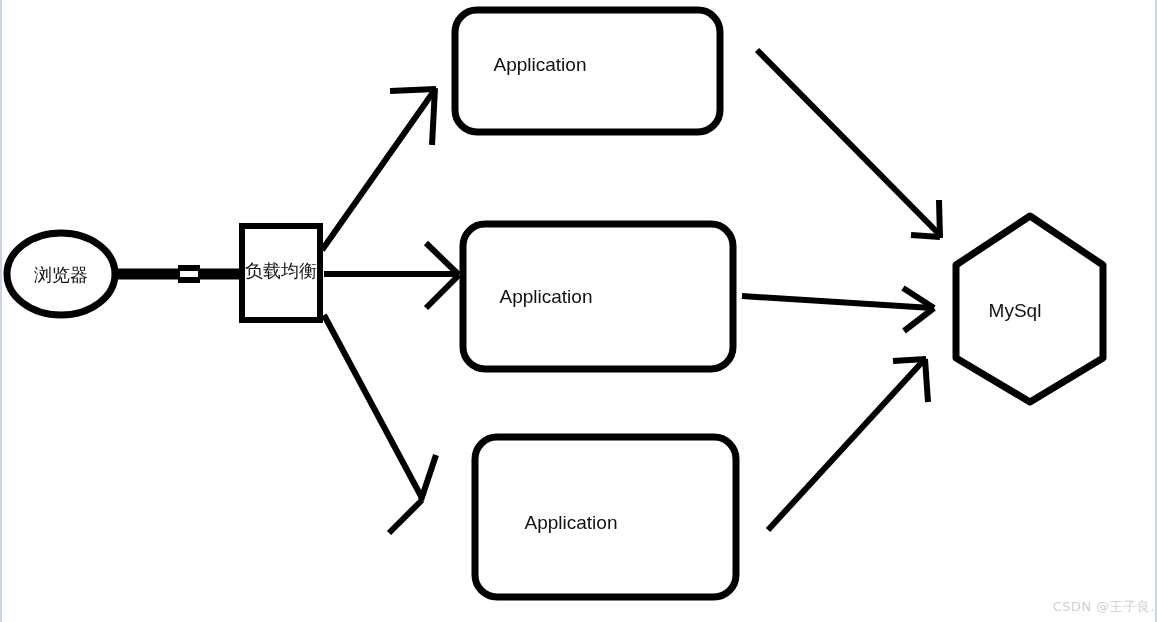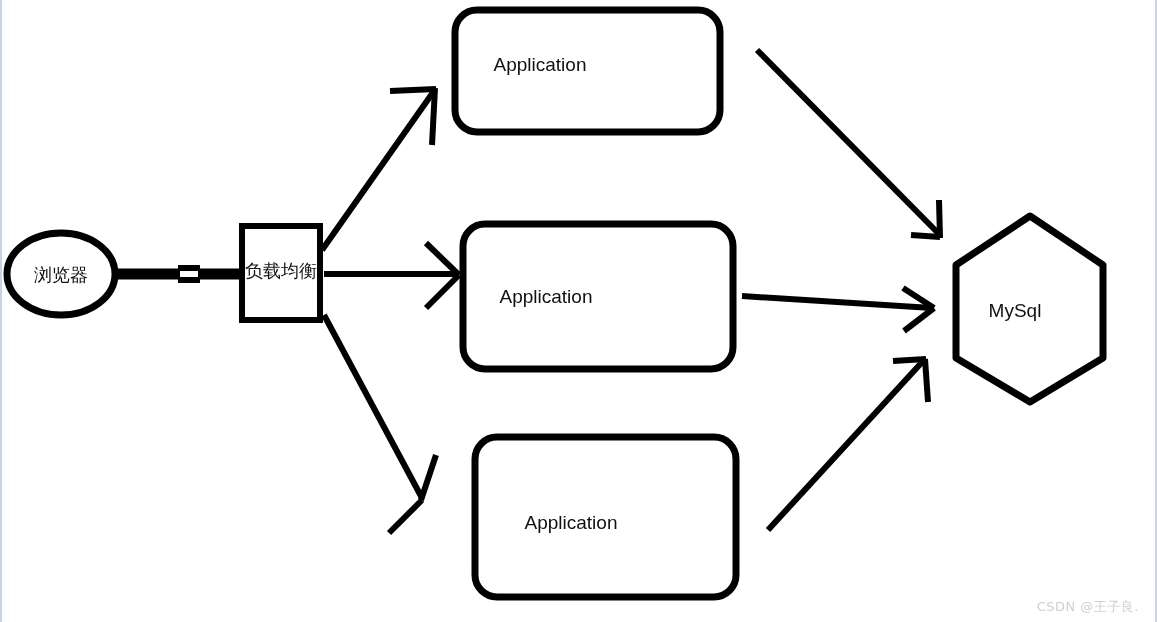--- a/index.html
+++ b/index.html
@@ -65,21 +65,21 @@
   }
   .edge-head {
     stroke: #000000;
     stroke-width: 6;
     fill: none;
     stroke-linecap: butt;
     stroke-linejoin: miter;
   }
   .watermark-text {
     position: absolute;
-    right: 16px;
+    right: 0;
     bottom: 6px;
     font-family: "DejaVu Sans", sans-serif;
     font-size: 13px;
     color: #cfcfcf;
     letter-spacing: 0.5px;
     white-space: nowrap;
     user-select: none;
   }
 </style>
 </head>

